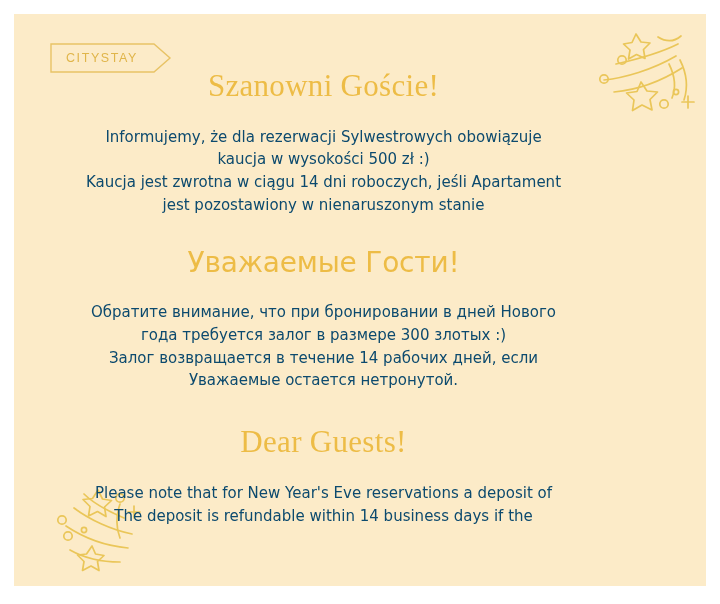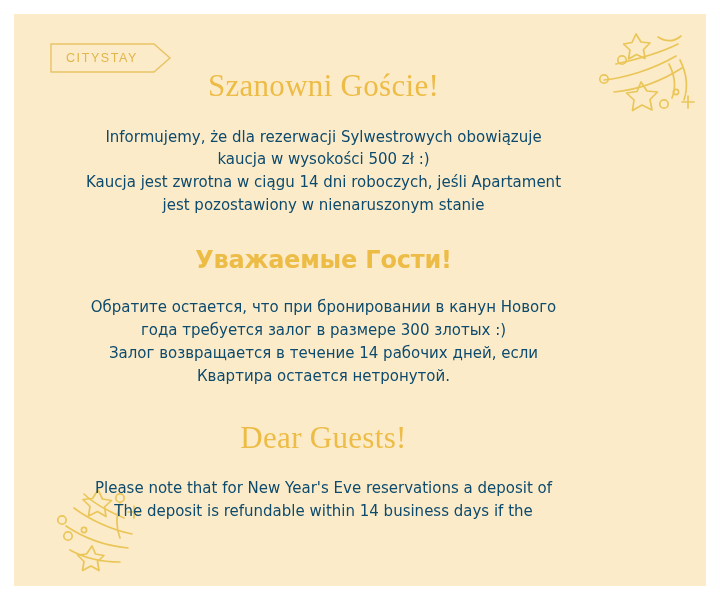--- a/index.html
+++ b/index.html
@@ -82,22 +82,22 @@
     color: #edbc46;
     font-family: "Liberation Serif", serif;
     font-size: 31px;
     font-weight: 400;
     letter-spacing: 0.3px;
     margin: 0;
     line-height: 1.15;
   }
   .heading.cyrillic {
     font-family: "DejaVu Sans", sans-serif;
-    font-size: 24px;
-    font-weight: 700;
+    font-size: 28px;
+    font-weight: 400;
     letter-spacing: -0.2px;
   }
 
   .body-text {
     color: #0c4a6e;
     font-size: 15px;
     line-height: 1.52;
     margin: 0;
     padding: 0 46px;
     font-family: "DejaVu Sans", sans-serif;
@@ -167,24 +167,24 @@
         <span class="ln">Informujemy, że dla rezerwacji Sylwestrowych obowiązuje</span>
         <span class="ln">kaucja w wysokości 500 zł :)</span>
         <span class="ln">Kaucja jest zwrotna w ciągu 14 dni roboczych, jeśli Apartament</span>
         <span class="ln">jest pozostawiony w nienaruszonym stanie</span>
       </p>
     </div>
 
     <div class="section" id="section-ru">
       <h1 class="heading cyrillic" id="heading-ru">Уважаемые Гости!</h1>
       <p class="body-text">
-        <span class="ln">Обратите остается, что при бронировании в канун Нового</span>
+        <span class="ln">Обратите внимание, что при бронировании в дней Нового</span>
         <span class="ln">года требуется залог в размере 300 злотых :)</span>
         <span class="ln">Залог возвращается в течение 14 рабочих дней, если</span>
-        <span class="ln">Квартира остается нетронутой.</span>
+        <span class="ln">Уважаемые остается нетронутой.</span>
       </p>
     </div>
 
     <div class="section" id="section-en">
       <h1 class="heading" id="heading-en">Dear Guests!</h1>
       <p class="body-text">
         <span class="ln">Please note that for New Year's Eve reservations a deposit of</span>
         <span class="ln">The deposit is refundable within 14 business days if the</span>
 
       </p>

